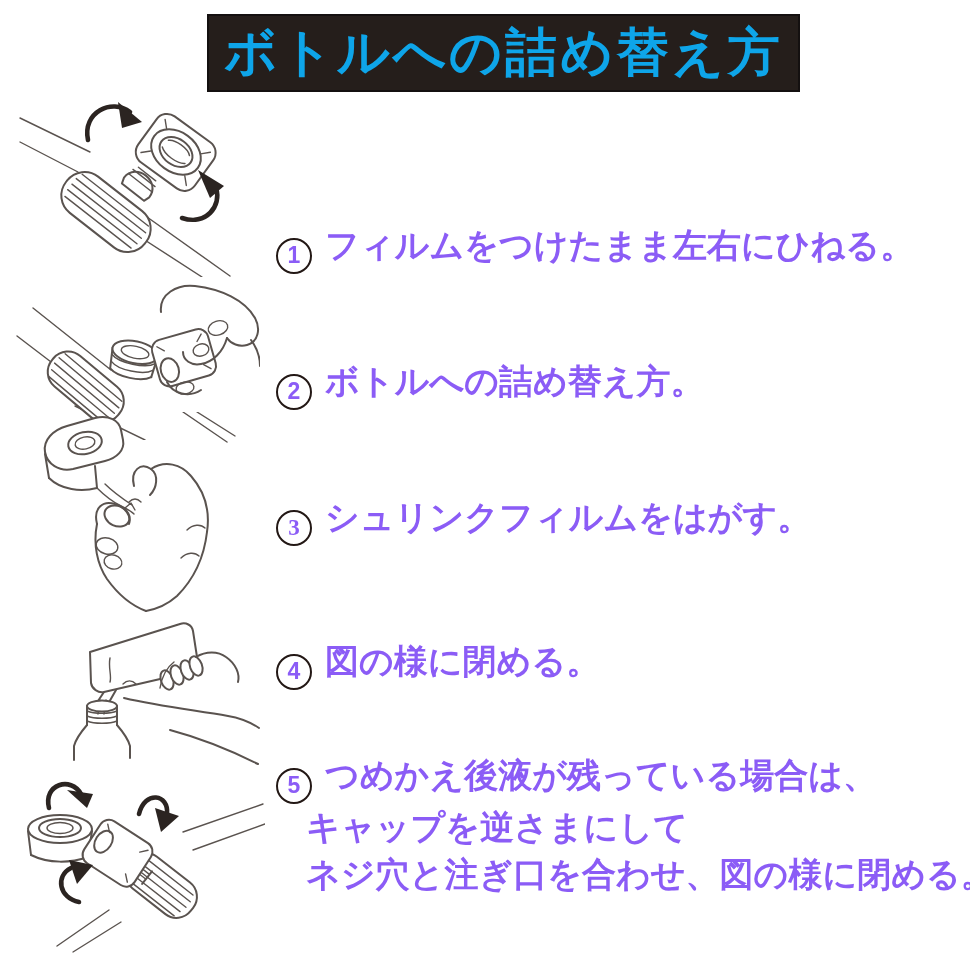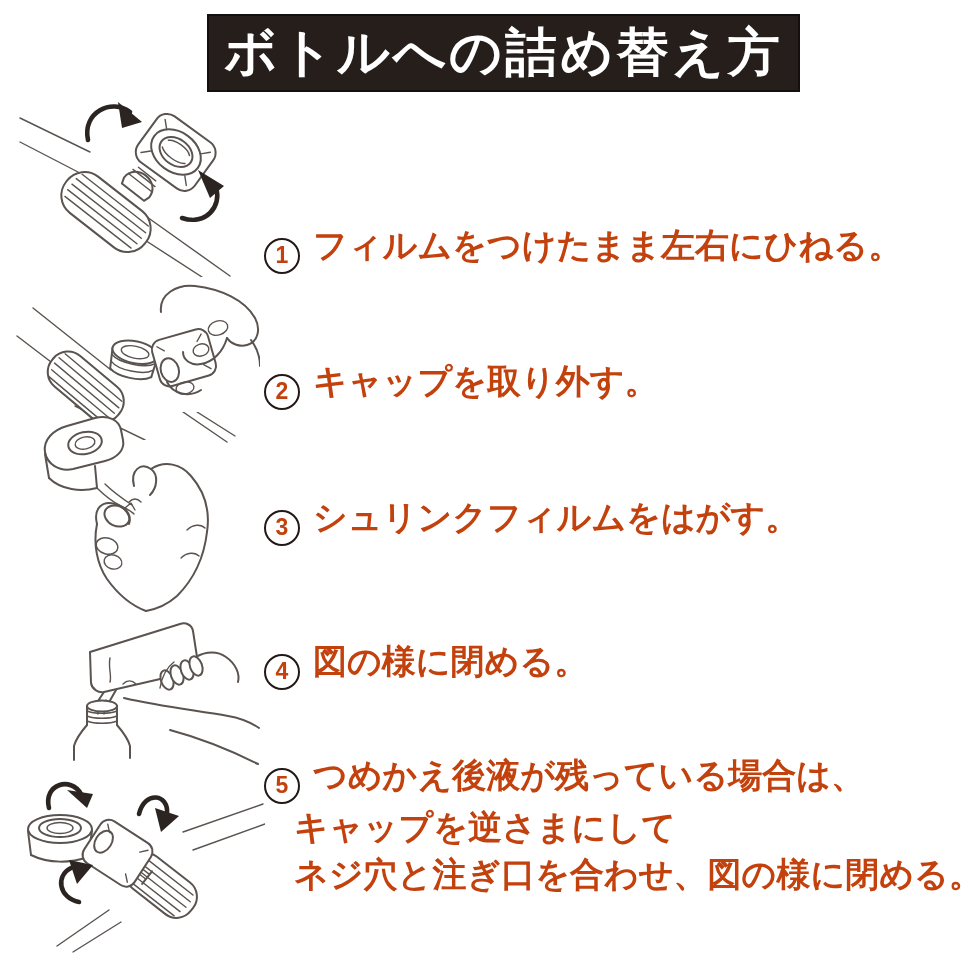--- a/index.html
+++ b/index.html
@@ -7,26 +7,26 @@
     position:relative;width:970px;height:970px;background:#ffffff;overflow:hidden;
     font-family:"Liberation Sans","DejaVu Sans",sans-serif;color:#231815;
   }
   
   .banner{
     position:absolute;left:207px;top:14px;width:593px;height:78px;
     background:#251e1b;border:2px solid #141010;box-sizing:border-box;
     display:flex;align-items:center;justify-content:center;
   }
   .banner span{
-    color:#ffffff;font-size:52px;font-weight:700;letter-spacing:3px;white-space:nowrap;
+    color:#0ea5e9;font-size:52px;font-weight:700;letter-spacing:3px;white-space:nowrap;
   }
   
   .step-text{
-    position:absolute;left:264px;font-size:34px;font-weight:600;
-    color:#c2410c;white-space:nowrap;line-height:47px;
+    position:absolute;left:276px;font-size:34px;font-weight:600;
+    color:#8b5cf6;white-space:nowrap;line-height:47px;
   }
   .num{
     display:inline-flex;align-items:center;justify-content:center;
     width:36px;height:36px;border:2.5px solid #231815;border-radius:50%;
     font-size:23px;font-weight:600;margin-right:13px;vertical-align:-6px;
     box-sizing:border-box;
   }
   .cont{margin-left:30px;}
   .bold-line{font-weight:800;}
   
@@ -185,24 +185,24 @@
       <path class="arrow" d="M64,134 C44,130 40,108 56,100"></path>
       <polygon class="ahead" points="78,97 54,92 62,116"></polygon>
     </svg>
   </div>
 
   <div class="step-text" style="top:222px;">
     <span class="num">1</span><span>フィルムをつけたまま左右にひねる。</span>
   </div>
 
   <div class="step-text" style="top:358px;">
-    <span class="num">2</span><span>キャップを取り外す。</span>
-  </div>
-
-  <div class="step-text" style="top:494px;">
+    <span class="num">2</span><span>ボトルへの詰め替え方。</span>
+  </div>
+
+  <div class="step-text" style="top:494px;font-family:Liberation Serif, serif;">
     <span class="num">3</span><span>シュリンクフィルムをはがす。</span>
   </div>
 
   <div class="step-text" style="top:638px;">
     <span class="num">4</span><span>図の様に閉める。</span>
   </div>
 
   <div class="step-text" style="top:752px;">
     <div>
       <span class="num">5</span><span>つめかえ後液が残っている場合は、</span>

